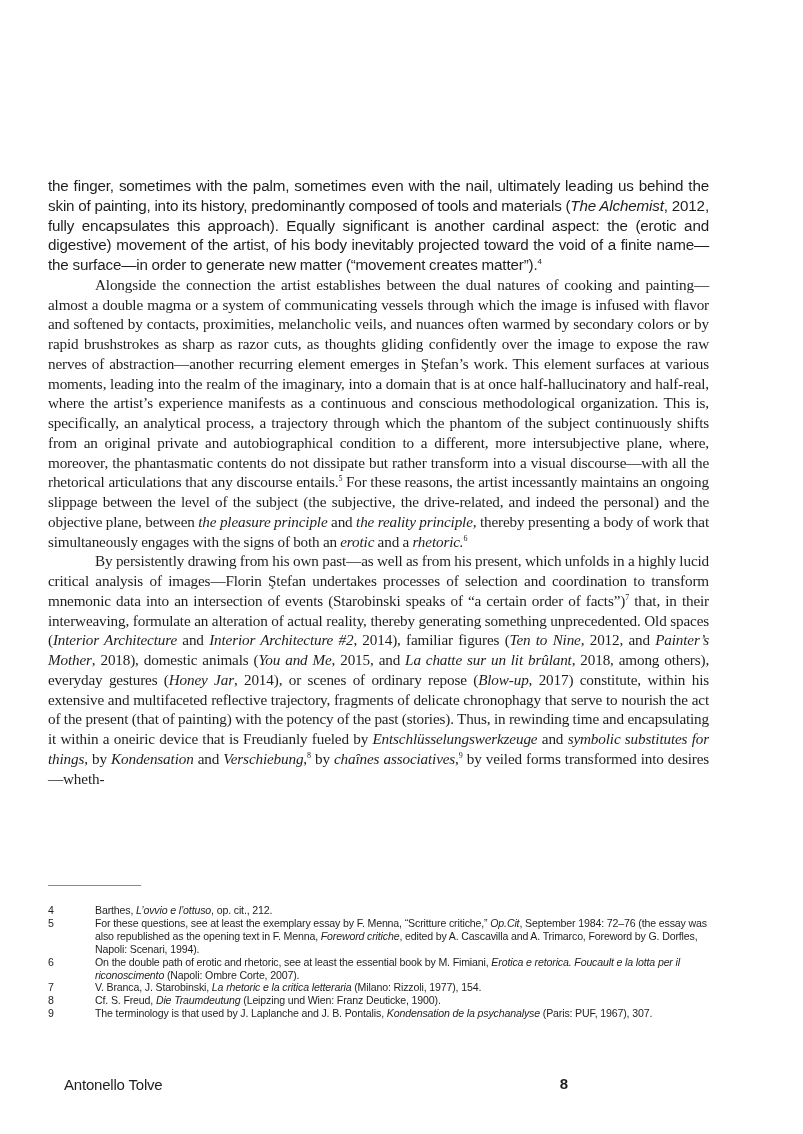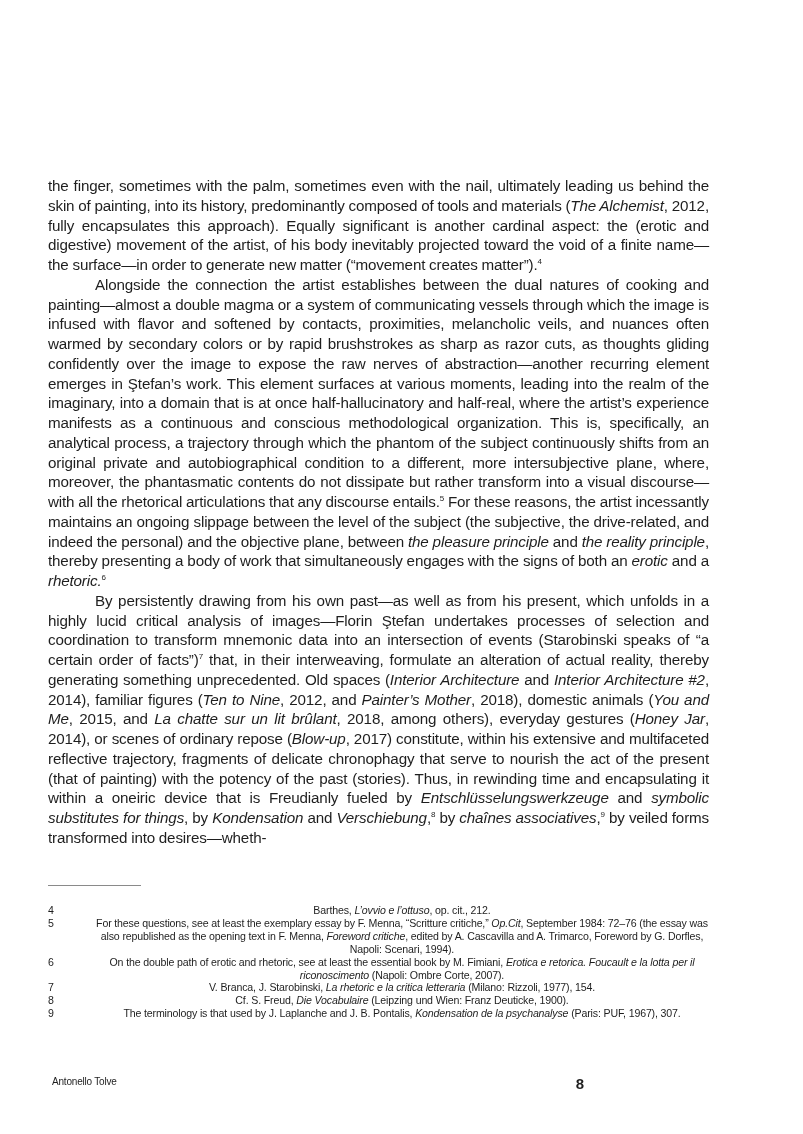--- a/index.html
+++ b/index.html
@@ -13,39 +13,39 @@
     position: relative;
     overflow: hidden;
     color: #1e1e1e;
     font-family: "Liberation Sans", sans-serif;
   }
   .page {
     position: absolute;
     left: 0; top: 0;
     width: 662px; height: 1134px;
     background: #ffffff;
-    padding-left: 16px;
   }
   .body-text {
     position: absolute;
     left: 48px;
     top: 176px;
     width: 661px;
     font-size: 15.2px;
     line-height: 19.75px;
     text-align: justify;
     hyphens: manual;
     letter-spacing: -0.15px;
     word-spacing: -0.3px;
   }
   .body-text p {
     margin: 0;
   }
   .body-text p.indent {
     text-indent: 47px;
+    font-family: Liberation Serif, serif;
   }
   sup {
     font-size: 8px;
     line-height: 0;
     vertical-align: 6px;
   }
   .footnote-rule {
     position: absolute;
     left: 48px;
     top: 885px;
@@ -65,27 +65,26 @@
   .fn {
     display: flex;
     align-items: flex-start;
   }
   .fn-num {
     width: 47px;
     flex: 0 0 47px;
   }
   .fn-text {
     flex: 1 1 auto;
-    text-align: center;
   }
   .footer-author {
     position: absolute;
-    left: 52px;
+    left: 64px;
     top: 1076px;
-    font-size: 10px;
+    font-size: 15px;
     letter-spacing: -0.2px;
   }
   .footer-page {
     position: absolute;
     right: 94px;
     top: 1075px;
     font-size: 15px;
     font-weight: bold;
   }
 </style>
@@ -114,21 +113,21 @@
     <div class="fn">
       <span class="fn-num">6</span>
       <span class="fn-text">On the double path of erotic and rhetoric, see at least the essential book by M. Fimiani, <em>Erotica e retorica. Foucault e la lotta per il riconoscimento</em> (Napoli: Ombre Corte, 2007).</span>
     </div>
     <div class="fn">
       <span class="fn-num">7</span>
       <span class="fn-text">V. Branca, J. Starobinski, <em>La rhetoric e la critica letteraria</em> (Milano: Rizzoli, 1977), 154.</span>
     </div>
     <div class="fn">
       <span class="fn-num">8</span>
-      <span class="fn-text">Cf. S. Freud, <em>Die Vocabulaire</em> (Leipzing und Wien: Franz Deuticke, 1900).</span>
+      <span class="fn-text">Cf. S. Freud, <em>Die Traumdeutung</em> (Leipzing und Wien: Franz Deuticke, 1900).</span>
     </div>
     <div class="fn">
       <span class="fn-num">9</span>
       <span class="fn-text">The terminology is that used by J. Laplanche and J. B. Pontalis, <em>Kondensation de la psychanalyse</em> (Paris: PUF, 1967), 307.</span>
     </div>
   </div>
 
   <div class="footer-author">Antonello Tolve</div>
   <div class="footer-page">8</div>
 

